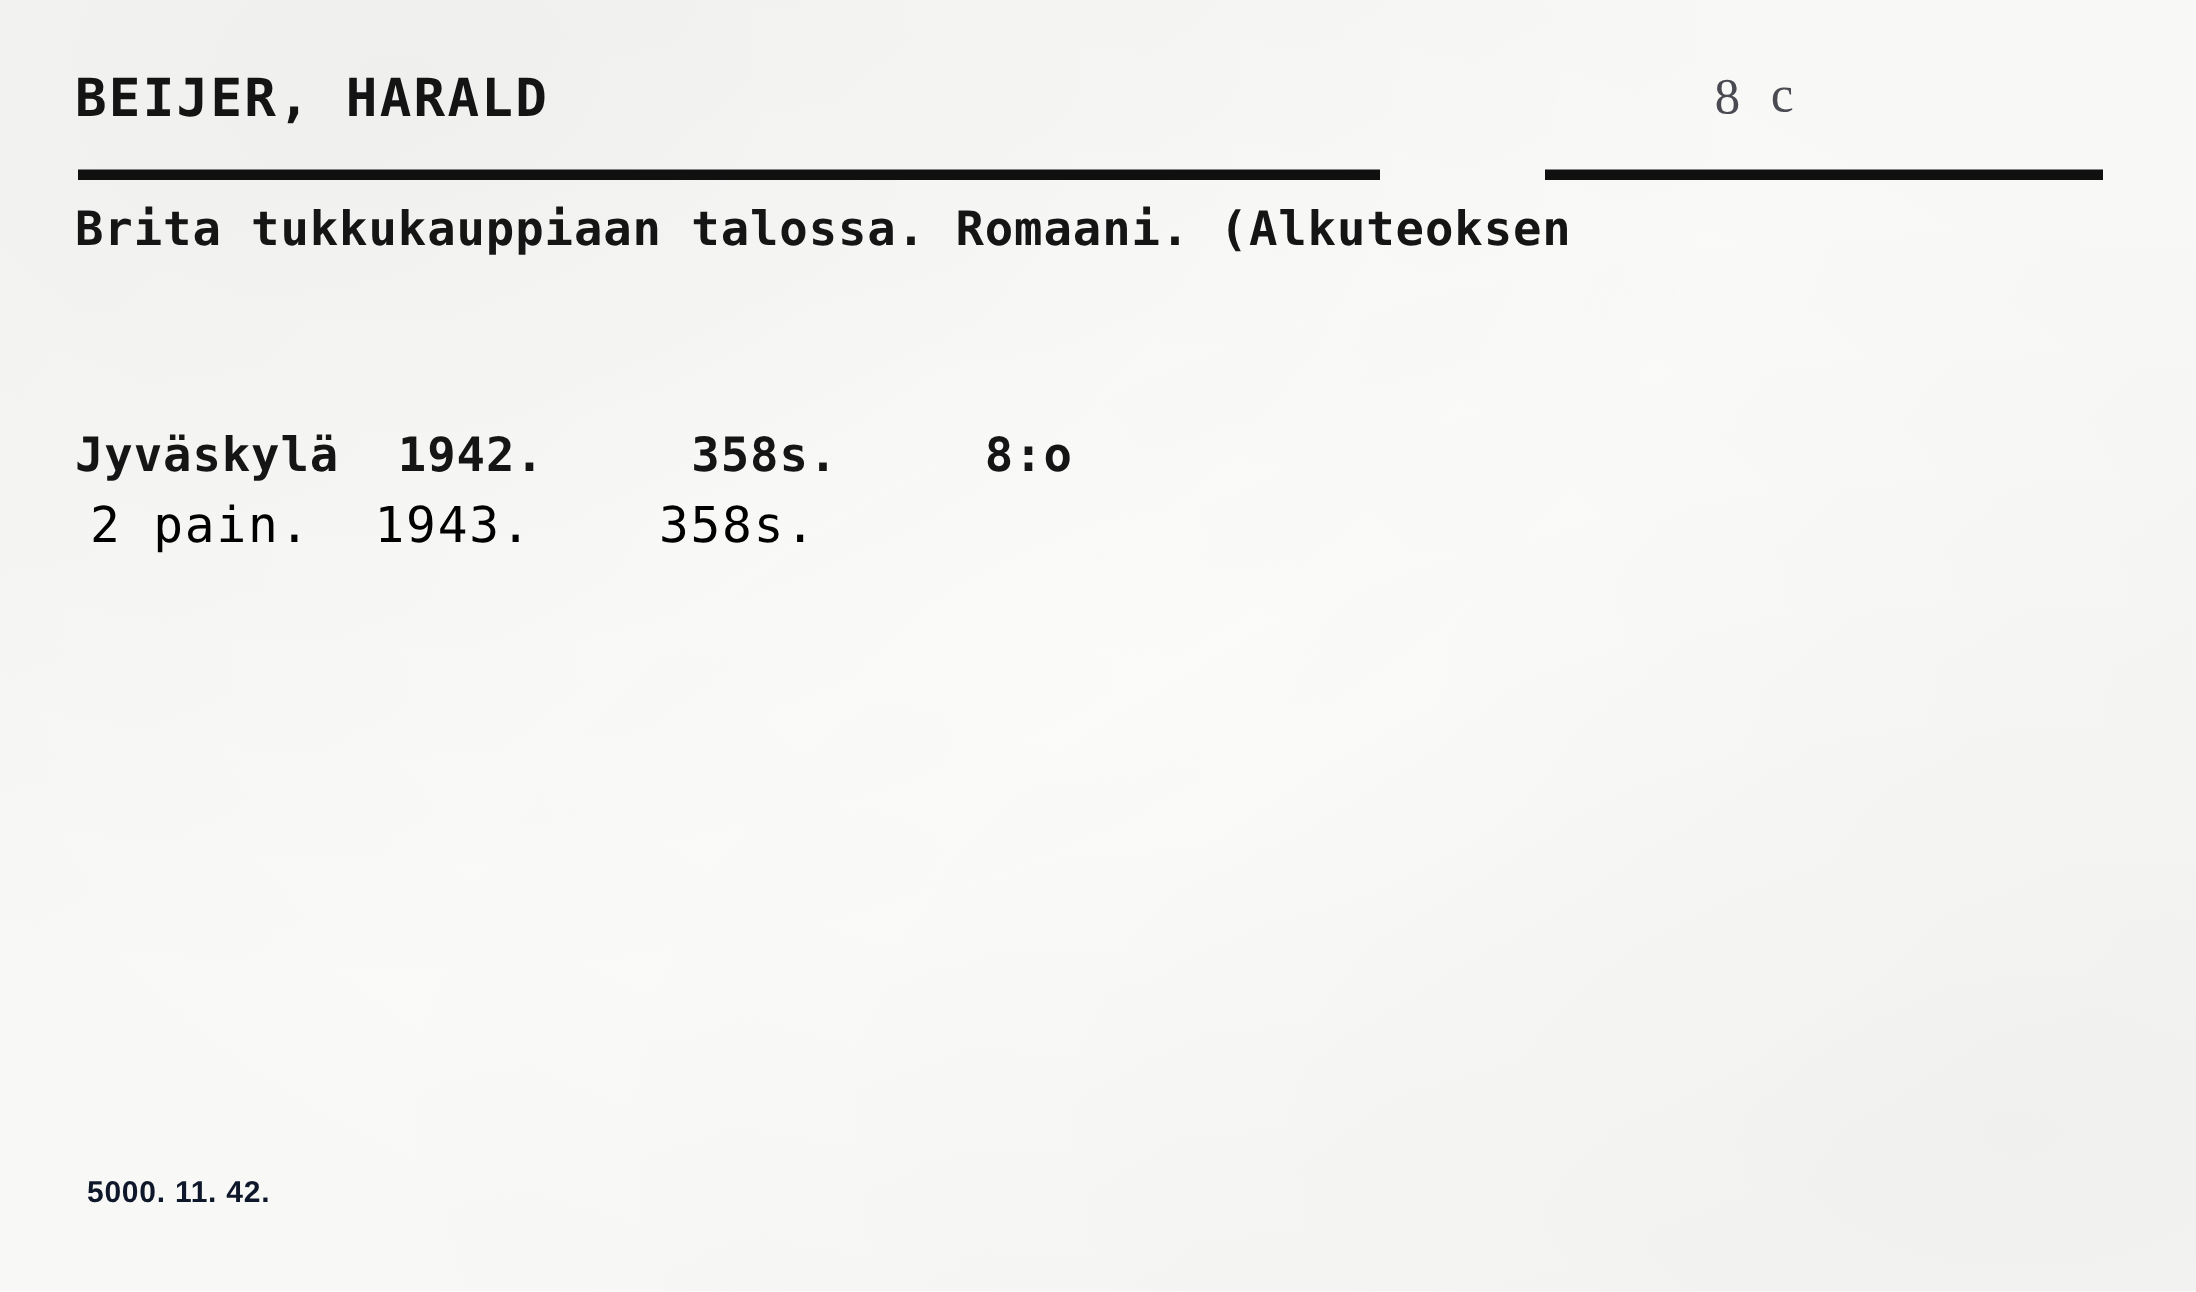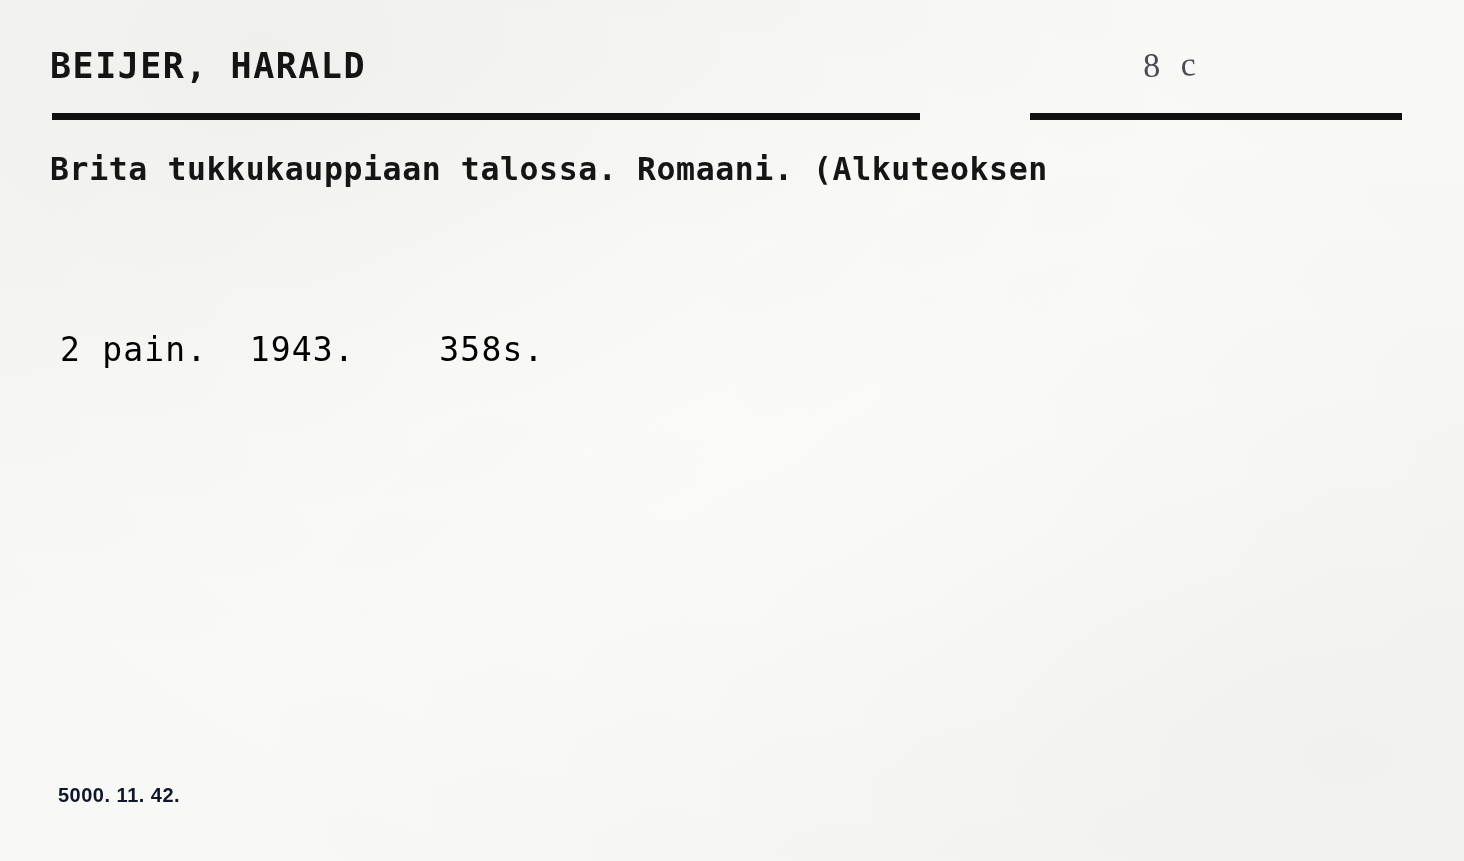--- a/index.html
+++ b/index.html
@@ -73,21 +73,20 @@
     width: 372px;
     height: 7px;
     background: #101010;
   }
 
   .body-block {
     position: absolute;
     left: 50px;
     top: 134px;
     width: 1370px;
-    margin-top: 16px;
   }
   .body-line {
     font-family: "DejaVu Sans Mono", monospace;
     font-weight: bold;
     font-size: 31.5px;
     line-height: 38px;
     letter-spacing: 0.6px;
     color: #151515;
     white-space: pre;
   }
@@ -139,18 +138,19 @@
 
   <div class="shelfmark">8 c</div>
 
   <div class="rule-left"></div>
   <div class="rule-right"></div>
 
   <div class="body-block">
     <div class="body-line">Brita tukkukauppiaan talossa. Romaani. (Alkuteoksen</div>
   </div>
 
+  <div class="pub-line"><span>Jyväskylä</span><span>  </span><span>1942.</span><span>     </span><span>358s.</span><span>     </span><span>8:o</span></div>
 
   <div class="edition-line"><span>2 pain.</span><span>  </span><span>1943.</span><span>    </span><span>358s.</span></div>
 
   <div class="footer">5000. 11. 42.</div>
 
 </div>
 
 </body></html>

